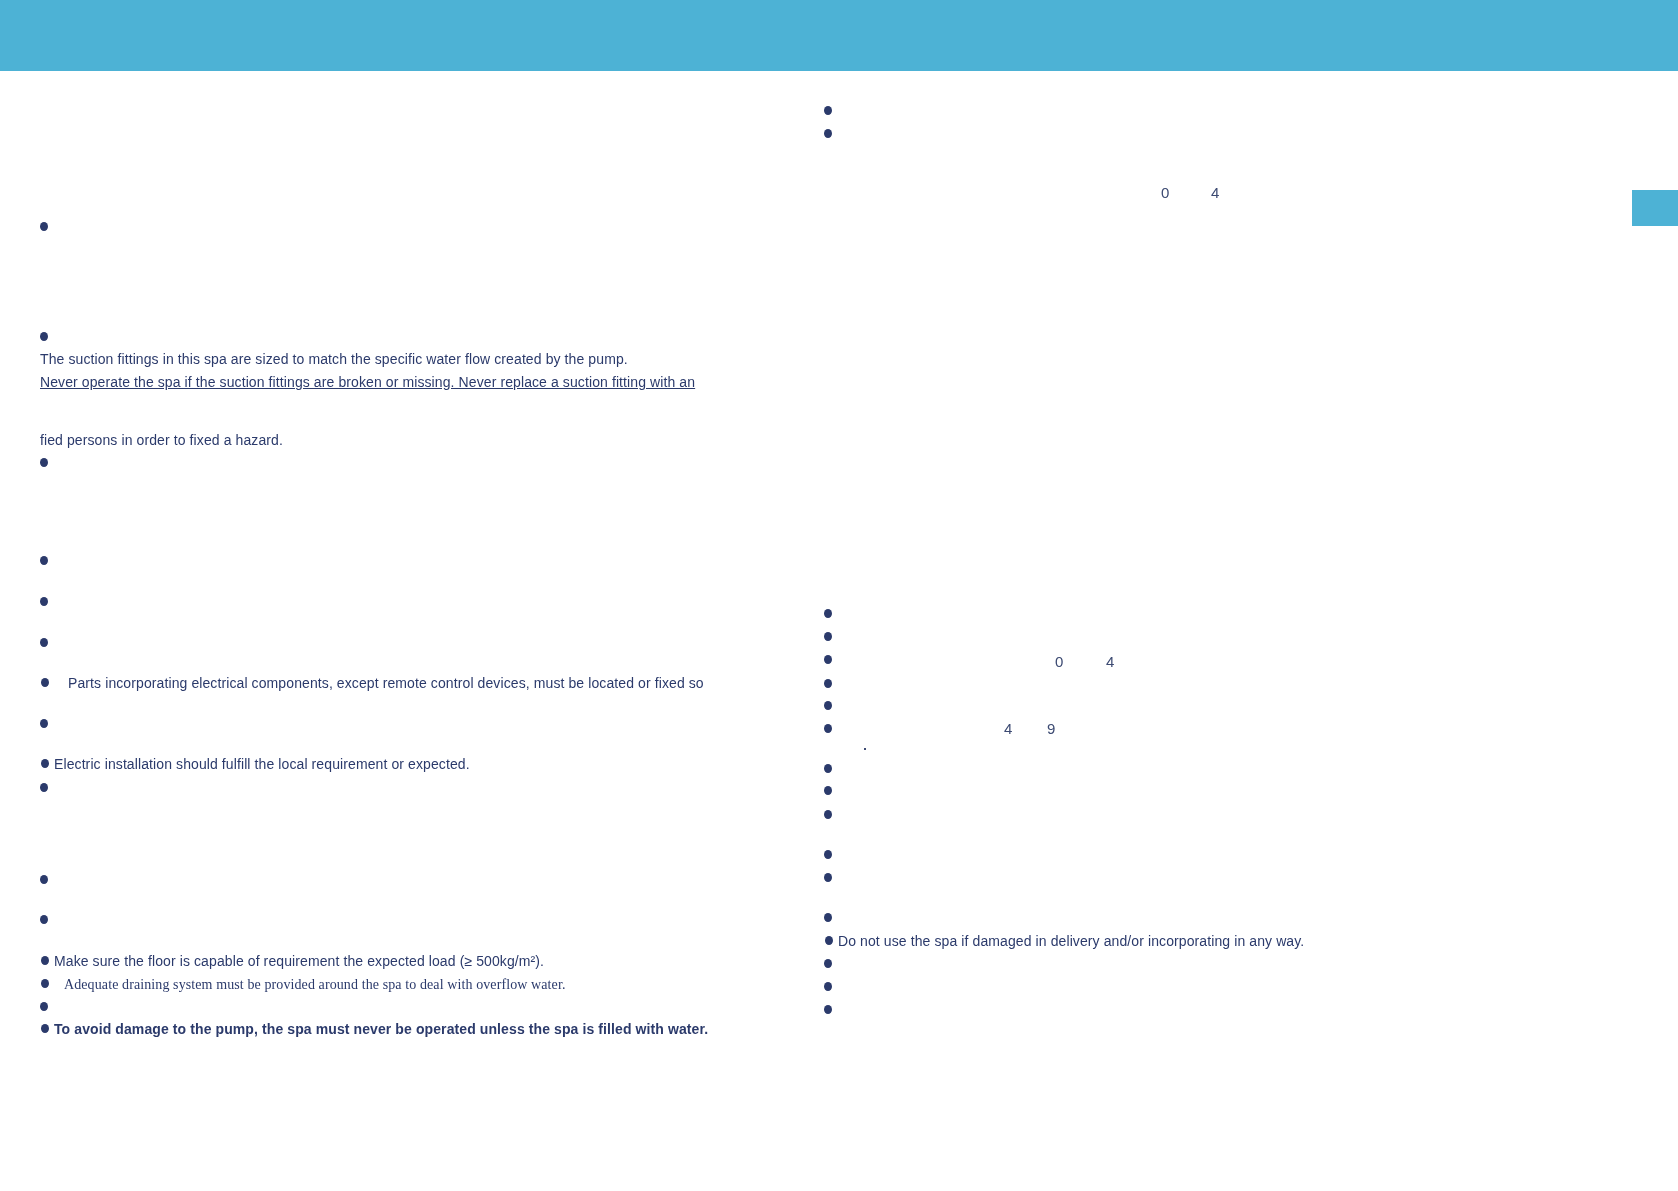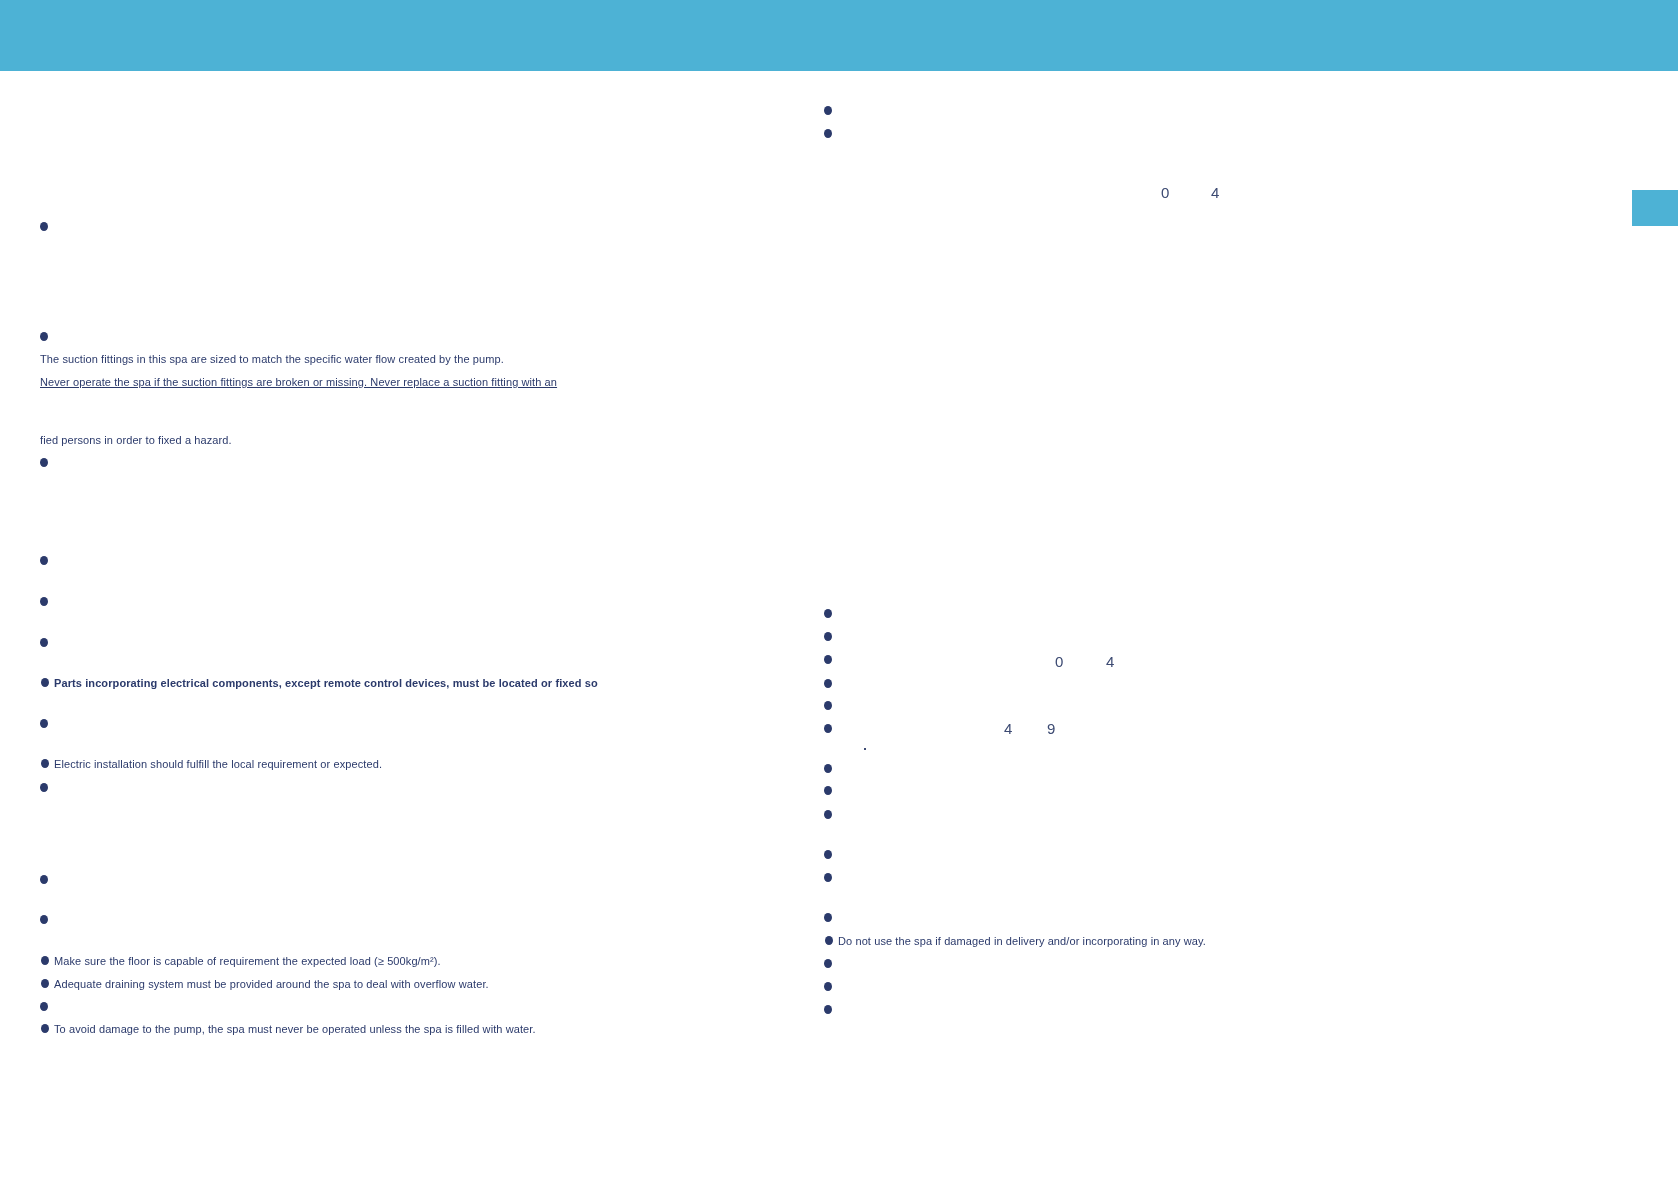--- a/index.html
+++ b/index.html
@@ -36,21 +36,21 @@
   .bullet {
     position: absolute;
     width: 8px;
     height: 9px;
     border-radius: 50%;
     background: #2b3a6b;
   }
   .txt {
     position: absolute;
     color: #2b3a6b;
-    font-size: 11px;
+    font-size: 14px;
     line-height: 19px;
     letter-spacing: 0.1px;
     white-space: nowrap;
   }
   .num {
     position: absolute;
     color: #3c4a72;
     font-size: 15px;
     white-space: nowrap;
   }
@@ -82,25 +82,25 @@
       <div class="bullet" style="left: 40px; top: 783px;"></div>
       <div class="bullet" style="left: 40px; top: 875px;"></div>
       <div class="bullet" style="left: 40px; top: 915px;"></div>
       <div class="bullet" style="left: 41px; top: 956px;"></div>
       <div class="bullet" style="left: 41px; top: 979px;"></div>
       <div class="bullet" style="left: 40px; top: 1002px;"></div>
       <div class="bullet" style="left: 41px; top: 1024px;"></div>
       <div class="txt" style="left: 40px; top: 350px;">The suction fittings in this spa are sized to match the specific water flow created by the pump.</div>
       <div class="txt" style="left: 40px; top: 373px; text-decoration: underline;">Never operate the spa if the suction fittings are broken or missing. Never replace a suction fitting with an</div>
       <div class="txt" style="left: 40px; top: 431px;">fied persons in order to fixed a hazard.</div>
-      <div class="txt" style="left: 54px; top: 674px; font-weight: bold;">Parts incorporating electrical components, except remote control devices, must be located or fixed so</div>
+      <div class="txt" style="left: 68px; top: 674px;">Parts incorporating electrical components, except remote control devices, must be located or fixed so</div>
       <div class="txt" style="left: 54px; top: 755px;">Electric installation should fulfill the local requirement or expected.</div>
       <div class="txt" style="left: 54px; top: 952px;">Make sure the floor is capable of requirement the expected load (≥ 500kg/m²).</div>
-      <div class="txt" style="left: 54px; top: 975px;">Adequate draining system must be provided around the spa to deal with overflow water.</div>
-      <div class="txt" style="left: 54px; top: 1020px;">To avoid damage to the pump, the spa must never be operated unless the spa is filled with water.</div>
+      <div class="txt" style="left: 64px; top: 975px; font-family: Liberation Serif, serif;">Adequate draining system must be provided around the spa to deal with overflow water.</div>
+      <div class="txt" style="left: 54px; top: 1020px; font-weight: bold;">To avoid damage to the pump, the spa must never be operated unless the spa is filled with water.</div>
     </div>
   <div id="right-col">
       <div class="bullet" style="left: 824px; top: 106px;"></div>
       <div class="bullet" style="left: 824px; top: 129px;"></div>
       <div class="bullet" style="left: 824px; top: 609px;"></div>
       <div class="bullet" style="left: 824px; top: 632px;"></div>
       <div class="bullet" style="left: 824px; top: 655px;"></div>
       <div class="bullet" style="left: 824px; top: 679px;"></div>
       <div class="bullet" style="left: 824px; top: 701px;"></div>
       <div class="bullet" style="left: 824px; top: 724px;"></div>

